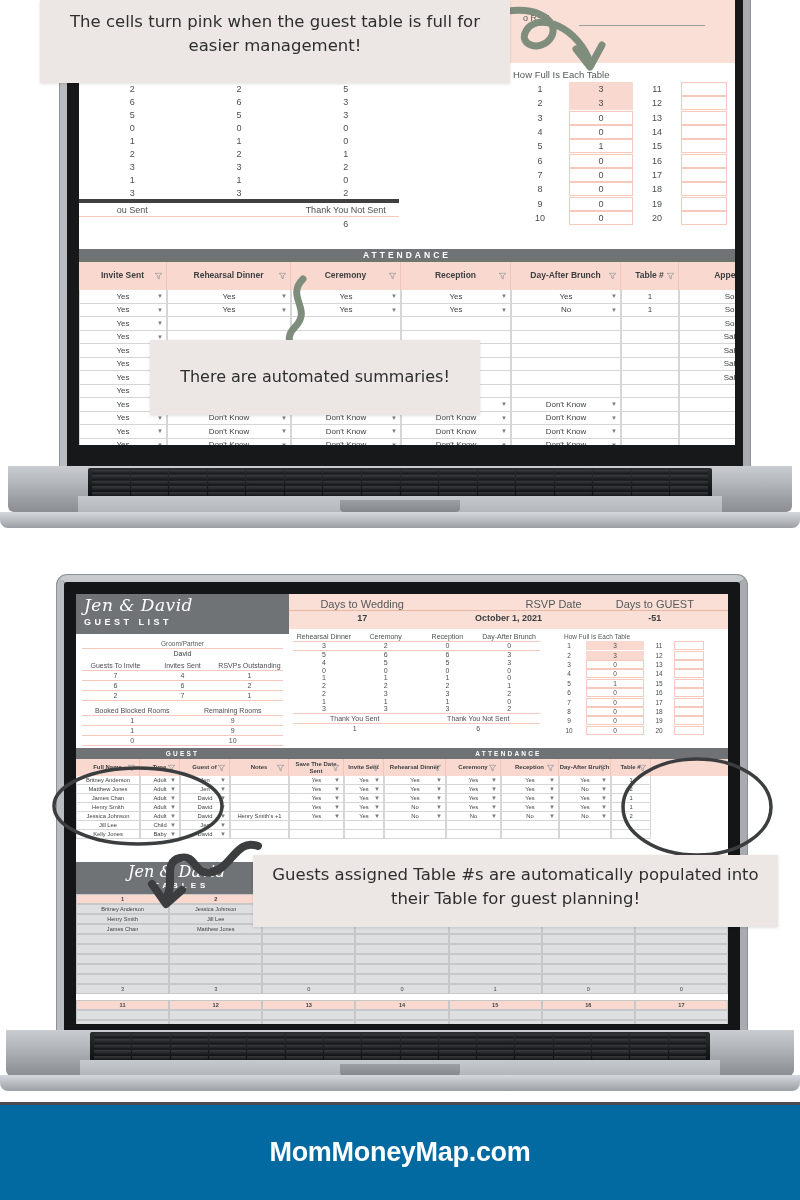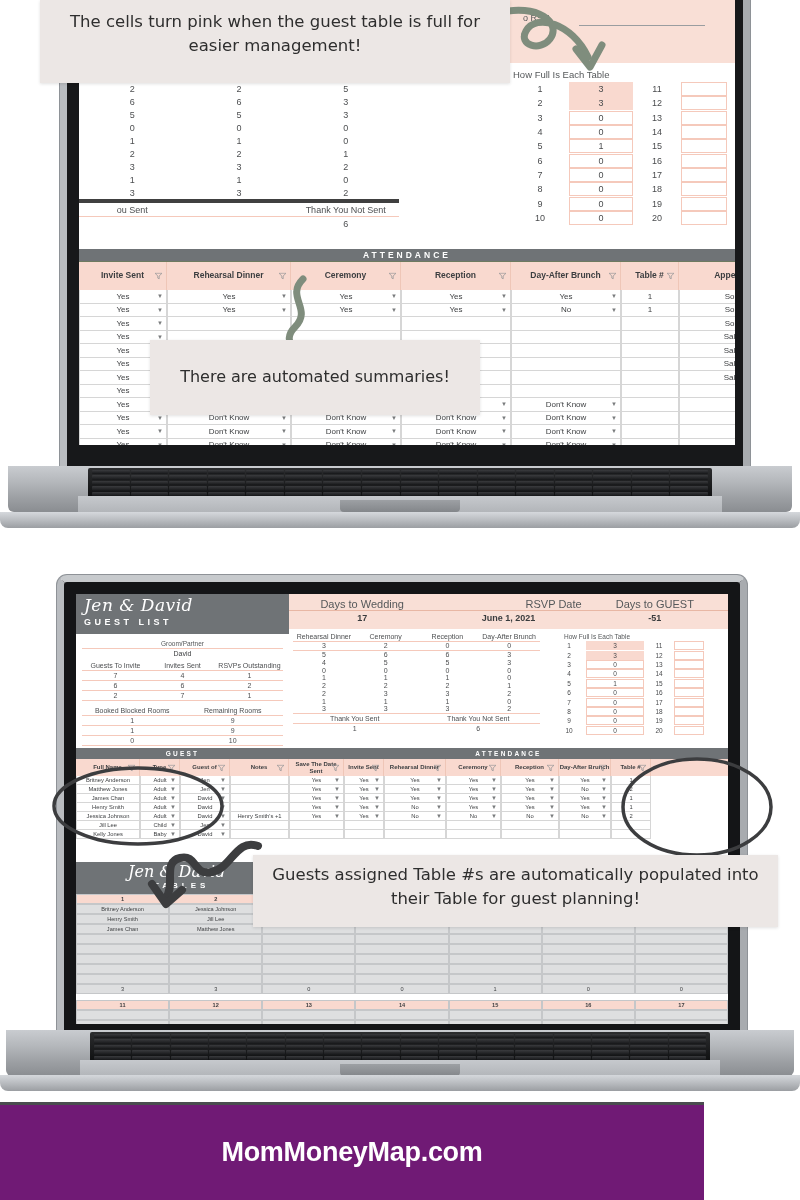--- a/index.html
+++ b/index.html
@@ -90,22 +90,22 @@
     border-radius:0 0 4px 4px;
   }
   .lt2-bottom {
     position:absolute; left:0px; top:500px; width:800px; height:16px;
     background:linear-gradient(to bottom,#d5d8dc 0%,#bcbfc3 45%,#9b9ea2 100%);
     border-radius:0 0 8px 8px;
   }
 
   
   .footer {
-    position:absolute; left:0; top:1102px; width:704px; height:98px;
-    background:#701a75;
+    position:absolute; left:0; top:1102px; width:800px; height:98px;
+    background:#0369a1;
     border-top:3px solid #4a4c4f;
     display:flex; align-items:center; justify-content:center;
   }
   .footer-text {
     color:#ffffff; font-size:27px; font-weight:bold; letter-spacing:-0.3px;
   }
 
   
   .sheet { position:relative; width:100%; height:100%; background:#fff; }
   .pinkline { border-bottom:1px solid #f5c9bb; }
@@ -692,21 +692,21 @@
 
         <div class="s2-topright">
           <div class="s2-pinkhead">
             <div class="pk3" id="s2-statlab">
                 <div class="pk-lab" style="border-bottom: 1px solid rgb(232, 183, 164);">Days to Wedding</div>
                 <div class="pk-lab" style="border-bottom: 1px solid rgb(232, 183, 164); text-align: right;">RSVP Date</div>
                 <div class="pk-lab" style="border-bottom: 1px solid rgb(232, 183, 164);">Days to GUEST</div>
               </div>
             <div class="pk3" id="s2-statval">
                 <div class="pk-val">17</div>
-                <div class="pk-val">June 1, 2021</div>
+                <div class="pk-val">October 1, 2021</div>
                 <div class="pk-val">-51</div>
               </div>
           </div>
           <div style="display:flex;">
             <div style="width:255px;padding:4px 4px 0 4px;">
               <div class="mini4" style="border-bottom:1px solid #f5c9bb;" id="s2-eh">
                   <div>Rehearsal Dinner</div>
                   <div>Ceremony</div>
                   <div>Reception</div>
                   <div>Day-After Brunch</div>

